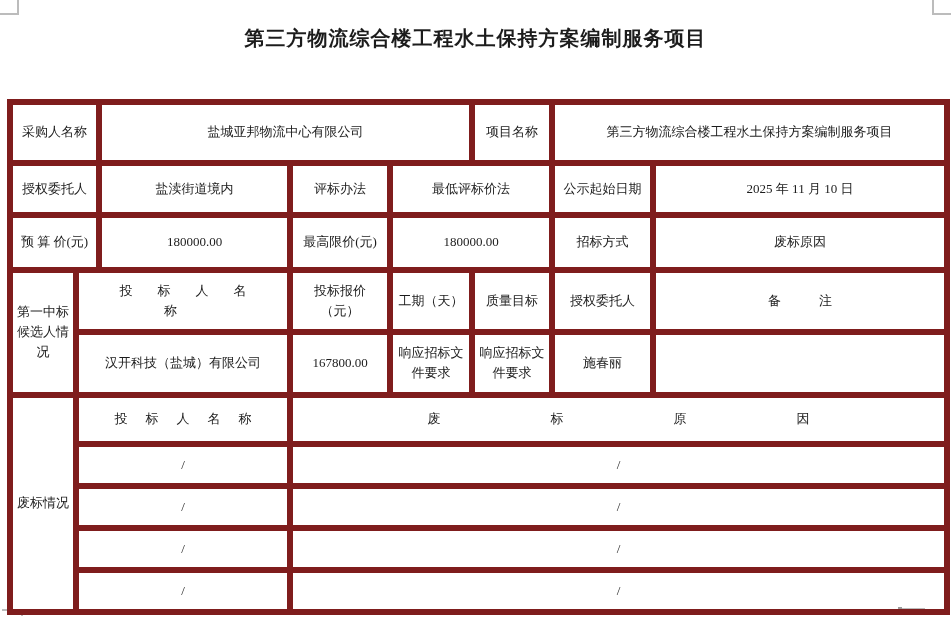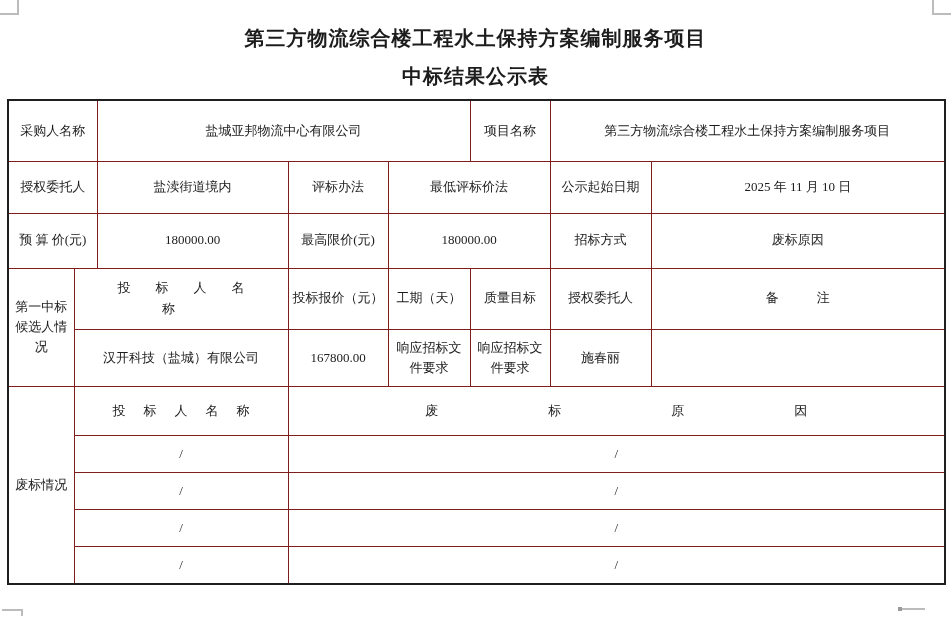--- a/index.html
+++ b/index.html
@@ -27,21 +27,21 @@
   .titles .t2 { height:34px; line-height:34px; }
 
   
   table.result-table {
     position:absolute; left:7px; top:99px;
     width:937px;
     border-collapse:collapse; table-layout:fixed;
     border:2px solid #1f1f1f;
   }
   table.result-table td {
-    border:1px solid #7f1d1d;
+    border:6px solid #7f1d1d;
     text-align:center; vertical-align:middle;
     font-size:13px; line-height:1.55;
     padding:8px 3px;
     overflow:hidden;
     word-break:break-all;
     margin-left:12px;
   }
   td.b { font-weight:normal; }
   td.fs12 { font-size:12px; }
 
@@ -67,21 +67,20 @@
   <div class="cm" style="left:0; top:13px; width:19px; height:2px;"></div>
   <div class="cm" style="left:932px; top:0; width:2px; height:14px;"></div>
   <div class="cm" style="left:932px; top:13px; width:19px; height:2px;"></div>
   <div class="cm" style="left:2px; top:609px; width:20px; height:2px;"></div>
   <div class="cm" style="left:21px; top:609px; width:2px; height:7px;"></div>
   <div class="cm cm-dark" style="left:898px; top:607px; width:4px; height:4px;"></div>
   <div class="cm" style="left:902px; top:608px; width:23px; height:2px;"></div>
 
   <div class="titles">
     <div class="t1">第三方物流综合楼工程水土保持方案编制服务项目</div>
-    <div class="t2">中标结果公示表</div>
   </div>
 
   <table class="result-table">
     <colgroup>
       <col style="width:66px">
         <col style="width:23px">
         <col style="width:191px">
         <col style="width:100px">
       <col style="width:82px">
         <col style="width:80px">

